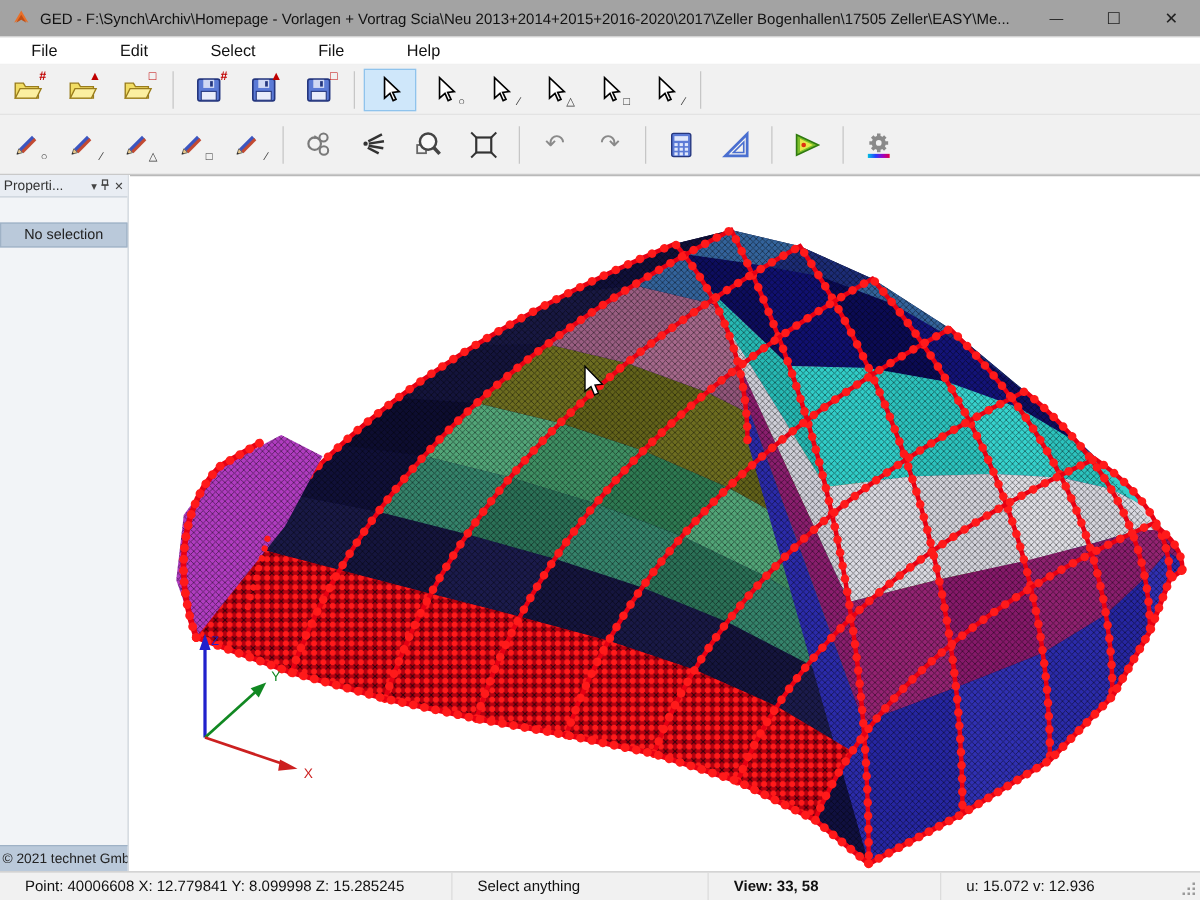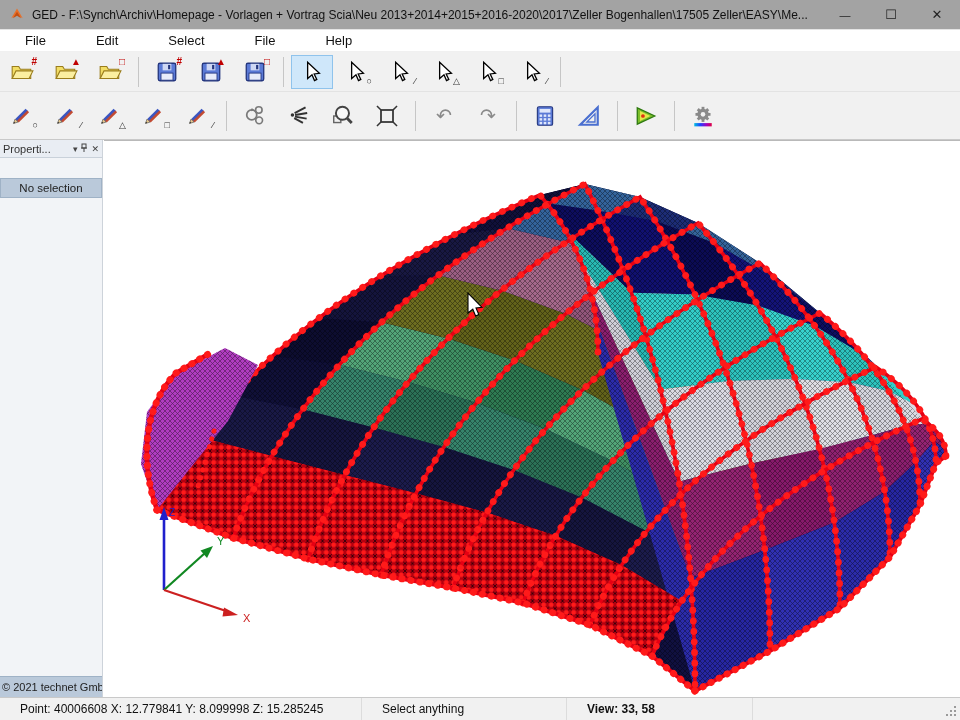--- a/index.html
+++ b/index.html
@@ -488,20 +488,21 @@
           <text x="243" y="621" font-size="11" fill="#cc2020">X</text>
         </g>
         <polygon points="468,292 468,312 472.8,308.2 475.6,315 478.8,313.6 476,307 482,306.4" fill="#fff" stroke="#000" stroke-width="1.1"></polygon>
       </svg>
   </div>
 
   <div id="statusbar">
     <div class="sseg" id="seg-point">Point: 40006608 X: 12.779841 Y: 8.099998 Z: 15.285245</div>
     <div class="sseg" id="seg-hint">Select anything</div>
     <div class="sseg" id="seg-view">View: 33, 58</div>
+    <div class="sseg" id="seg-uv">u: 15.072 v: 12.936</div>
     <svg id="grip" viewBox="0 0 13 13">
       <g fill="#9a9a9a">
           <rect x="9" y="1" width="2" height="2"></rect>
           <rect x="5" y="5" width="2" height="2"></rect>
           <rect x="9" y="5" width="2" height="2"></rect>
           <rect x="1" y="9" width="2" height="2"></rect>
           <rect x="5" y="9" width="2" height="2"></rect>
           <rect x="9" y="9" width="2" height="2"></rect>
         </g>
     </svg>

